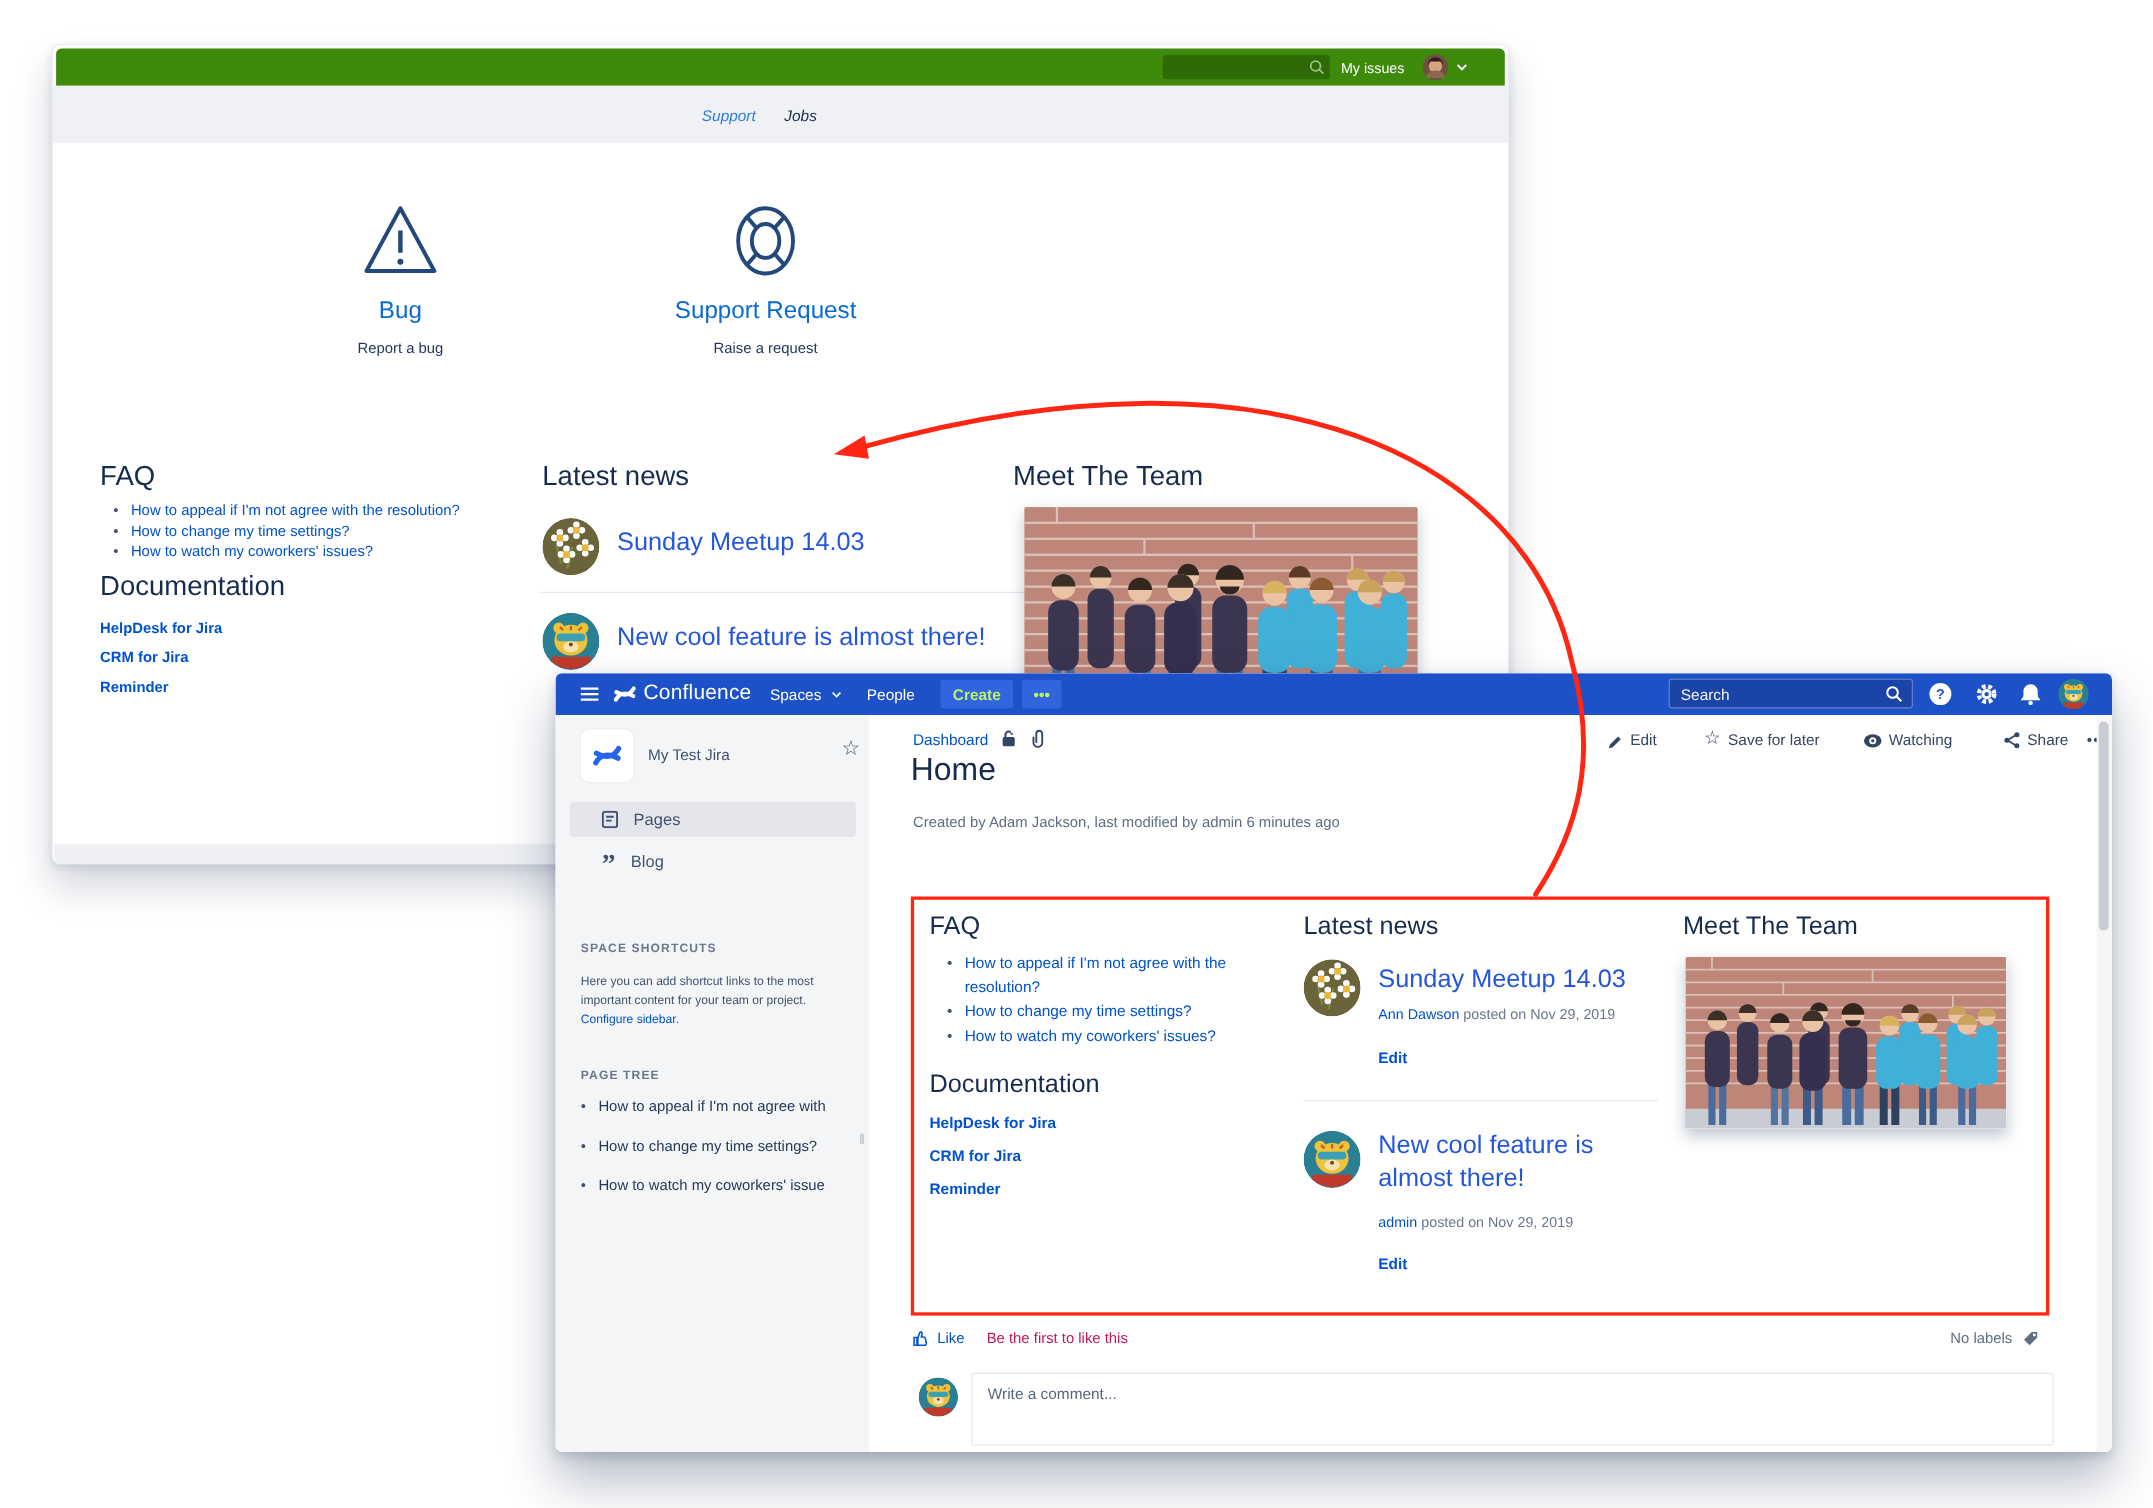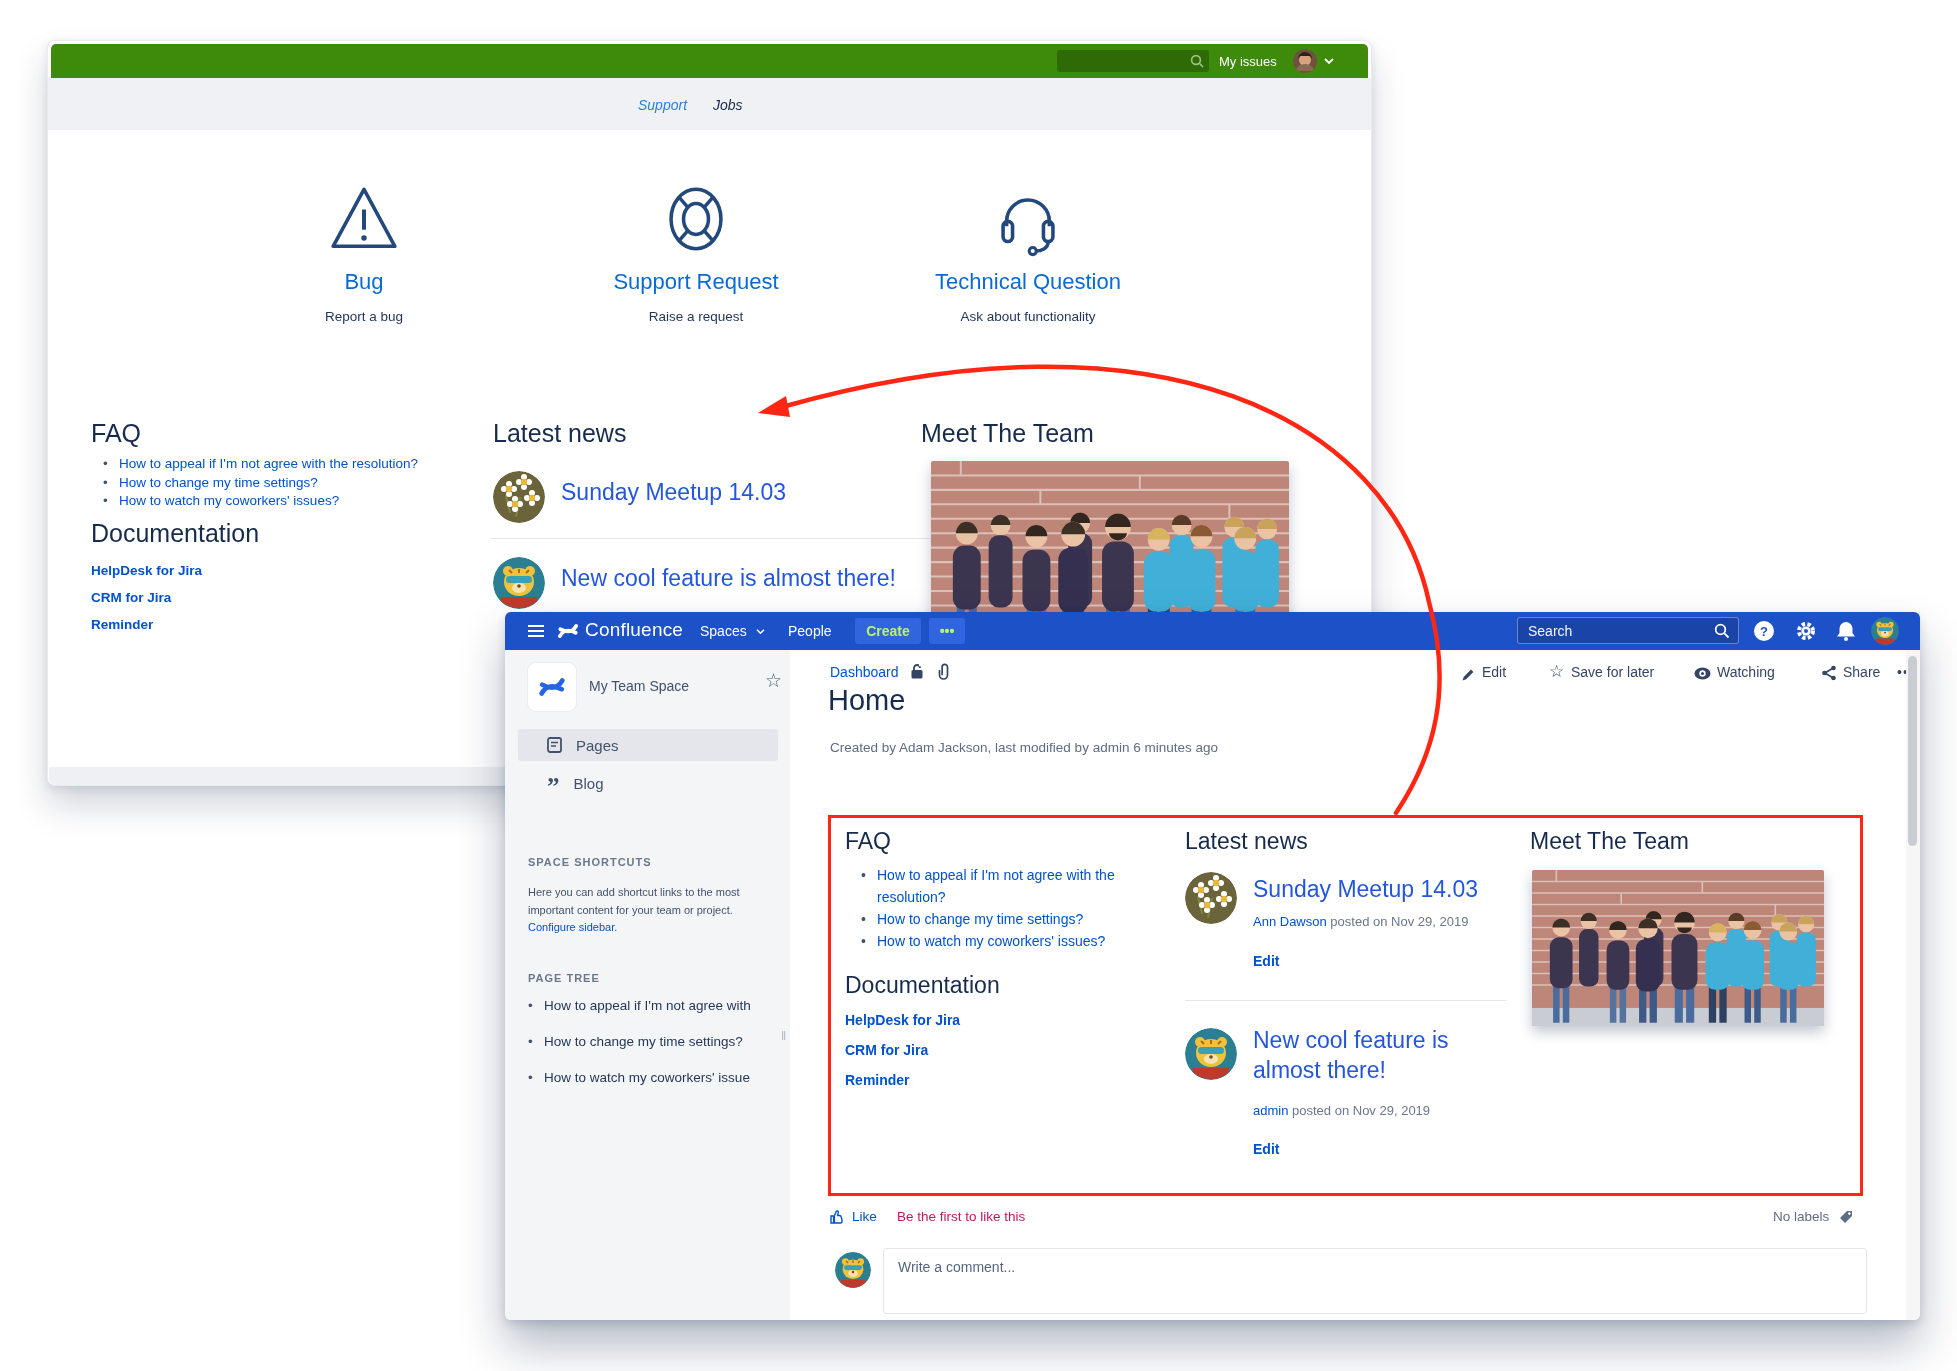--- a/index.html
+++ b/index.html
@@ -299,33 +299,20 @@
       <div class="tile-icon">
         <svg width="76" height="76" viewBox="0 0 64 64" style="margin:0 auto">
             <path d="M32 7 L58 55 H6 Z" fill="none" stroke="#23497C" stroke-width="3" stroke-linejoin="round"></path>
             <line x1="32" y1="24" x2="32" y2="41" stroke="#23497C" stroke-width="3.4"></line>
             <circle cx="32" cy="48" r="2.3" fill="#23497C"></circle>
           </svg>
       </div>
       <div class="tile-title">Bug</div>
       <div class="tile-sub">Report a bug</div>
     </div>
-    <div class="tile" style="left:830px;top:140px;">
-      <div class="tile-icon">
-        <svg width="76" height="76" viewBox="0 0 64 64" style="margin:0 auto">
-            <path d="M14 38 v-4 a18 18 0 0 1 36 0 v4" fill="none" stroke="#23497C" stroke-width="3"></path>
-            <rect x="11" y="34" width="8" height="17" rx="4" fill="none" stroke="#23497C" stroke-width="3"></rect>
-            <rect x="45" y="34" width="8" height="17" rx="4" fill="none" stroke="#23497C" stroke-width="3"></rect>
-            <path d="M49 51 c0 6 -6 8 -11 8" fill="none" stroke="#23497C" stroke-width="3"></path>
-            <circle cx="36" cy="59" r="3" fill="none" stroke="#23497C" stroke-width="2.6"></circle>
-          </svg>
-      </div>
-      <div class="tile-title">Technical Question</div>
-      <div class="tile-sub">Ask about functionality</div>
-    </div>
 
     <div class="abs sec-h" style="left:43px;top:378px;">FAQ</div>
     <ul class="p-ul abs" style="left:53px;top:414px;width:400px;">
       <li><a class="lnk">How to appeal if I'm not agree with the resolution?</a></li>
       <li><a class="lnk">How to change my time settings?</a></li>
       <li><a class="lnk">How to watch my coworkers' issues?</a></li>
     </ul>
     <div class="abs sec-h" style="left:43px;top:478px;">Documentation</div>
     <div class="abs" style="left:43px;top:522px;">
       <a class="doc-lnk">HelpDesk for Jira</a>
@@ -404,21 +391,21 @@
           </svg>
         </span>
     </div>
 
     <aside class="c-side">
       <div class="space-logo">
           <svg width="28" height="28" viewBox="0 0 20 20">
             <use href="#sym-conflogo"></use>
           </svg>
         </div>
-      <span class="abs" style="left:84px;top:28px;font-size:14px;color:#42526E;">My Team Space</span>
+      <span class="abs" style="left:84px;top:28px;font-size:14px;color:#42526E;">My Test Jira</span>
       <span class="abs" style="left:260px;top:19px;font-size:19px;color:#42526E;cursor:pointer;">☆</span>
 
       <div class="nav-row" style="top:79px;background:#E4E6EB;">
         <svg width="15" height="16" viewBox="0 0 15 16">
             <rect x="1" y="1" width="13" height="14" rx="2" fill="none" stroke="#42526E" stroke-width="1.8"></rect>
             <line x1="4" y1="5.5" x2="11" y2="5.5" stroke="#42526E" stroke-width="1.6"></line>
             <line x1="4" y1="9" x2="9" y2="9" stroke="#42526E" stroke-width="1.6"></line>
           </svg>
         <span>Pages</span>
       </div>

